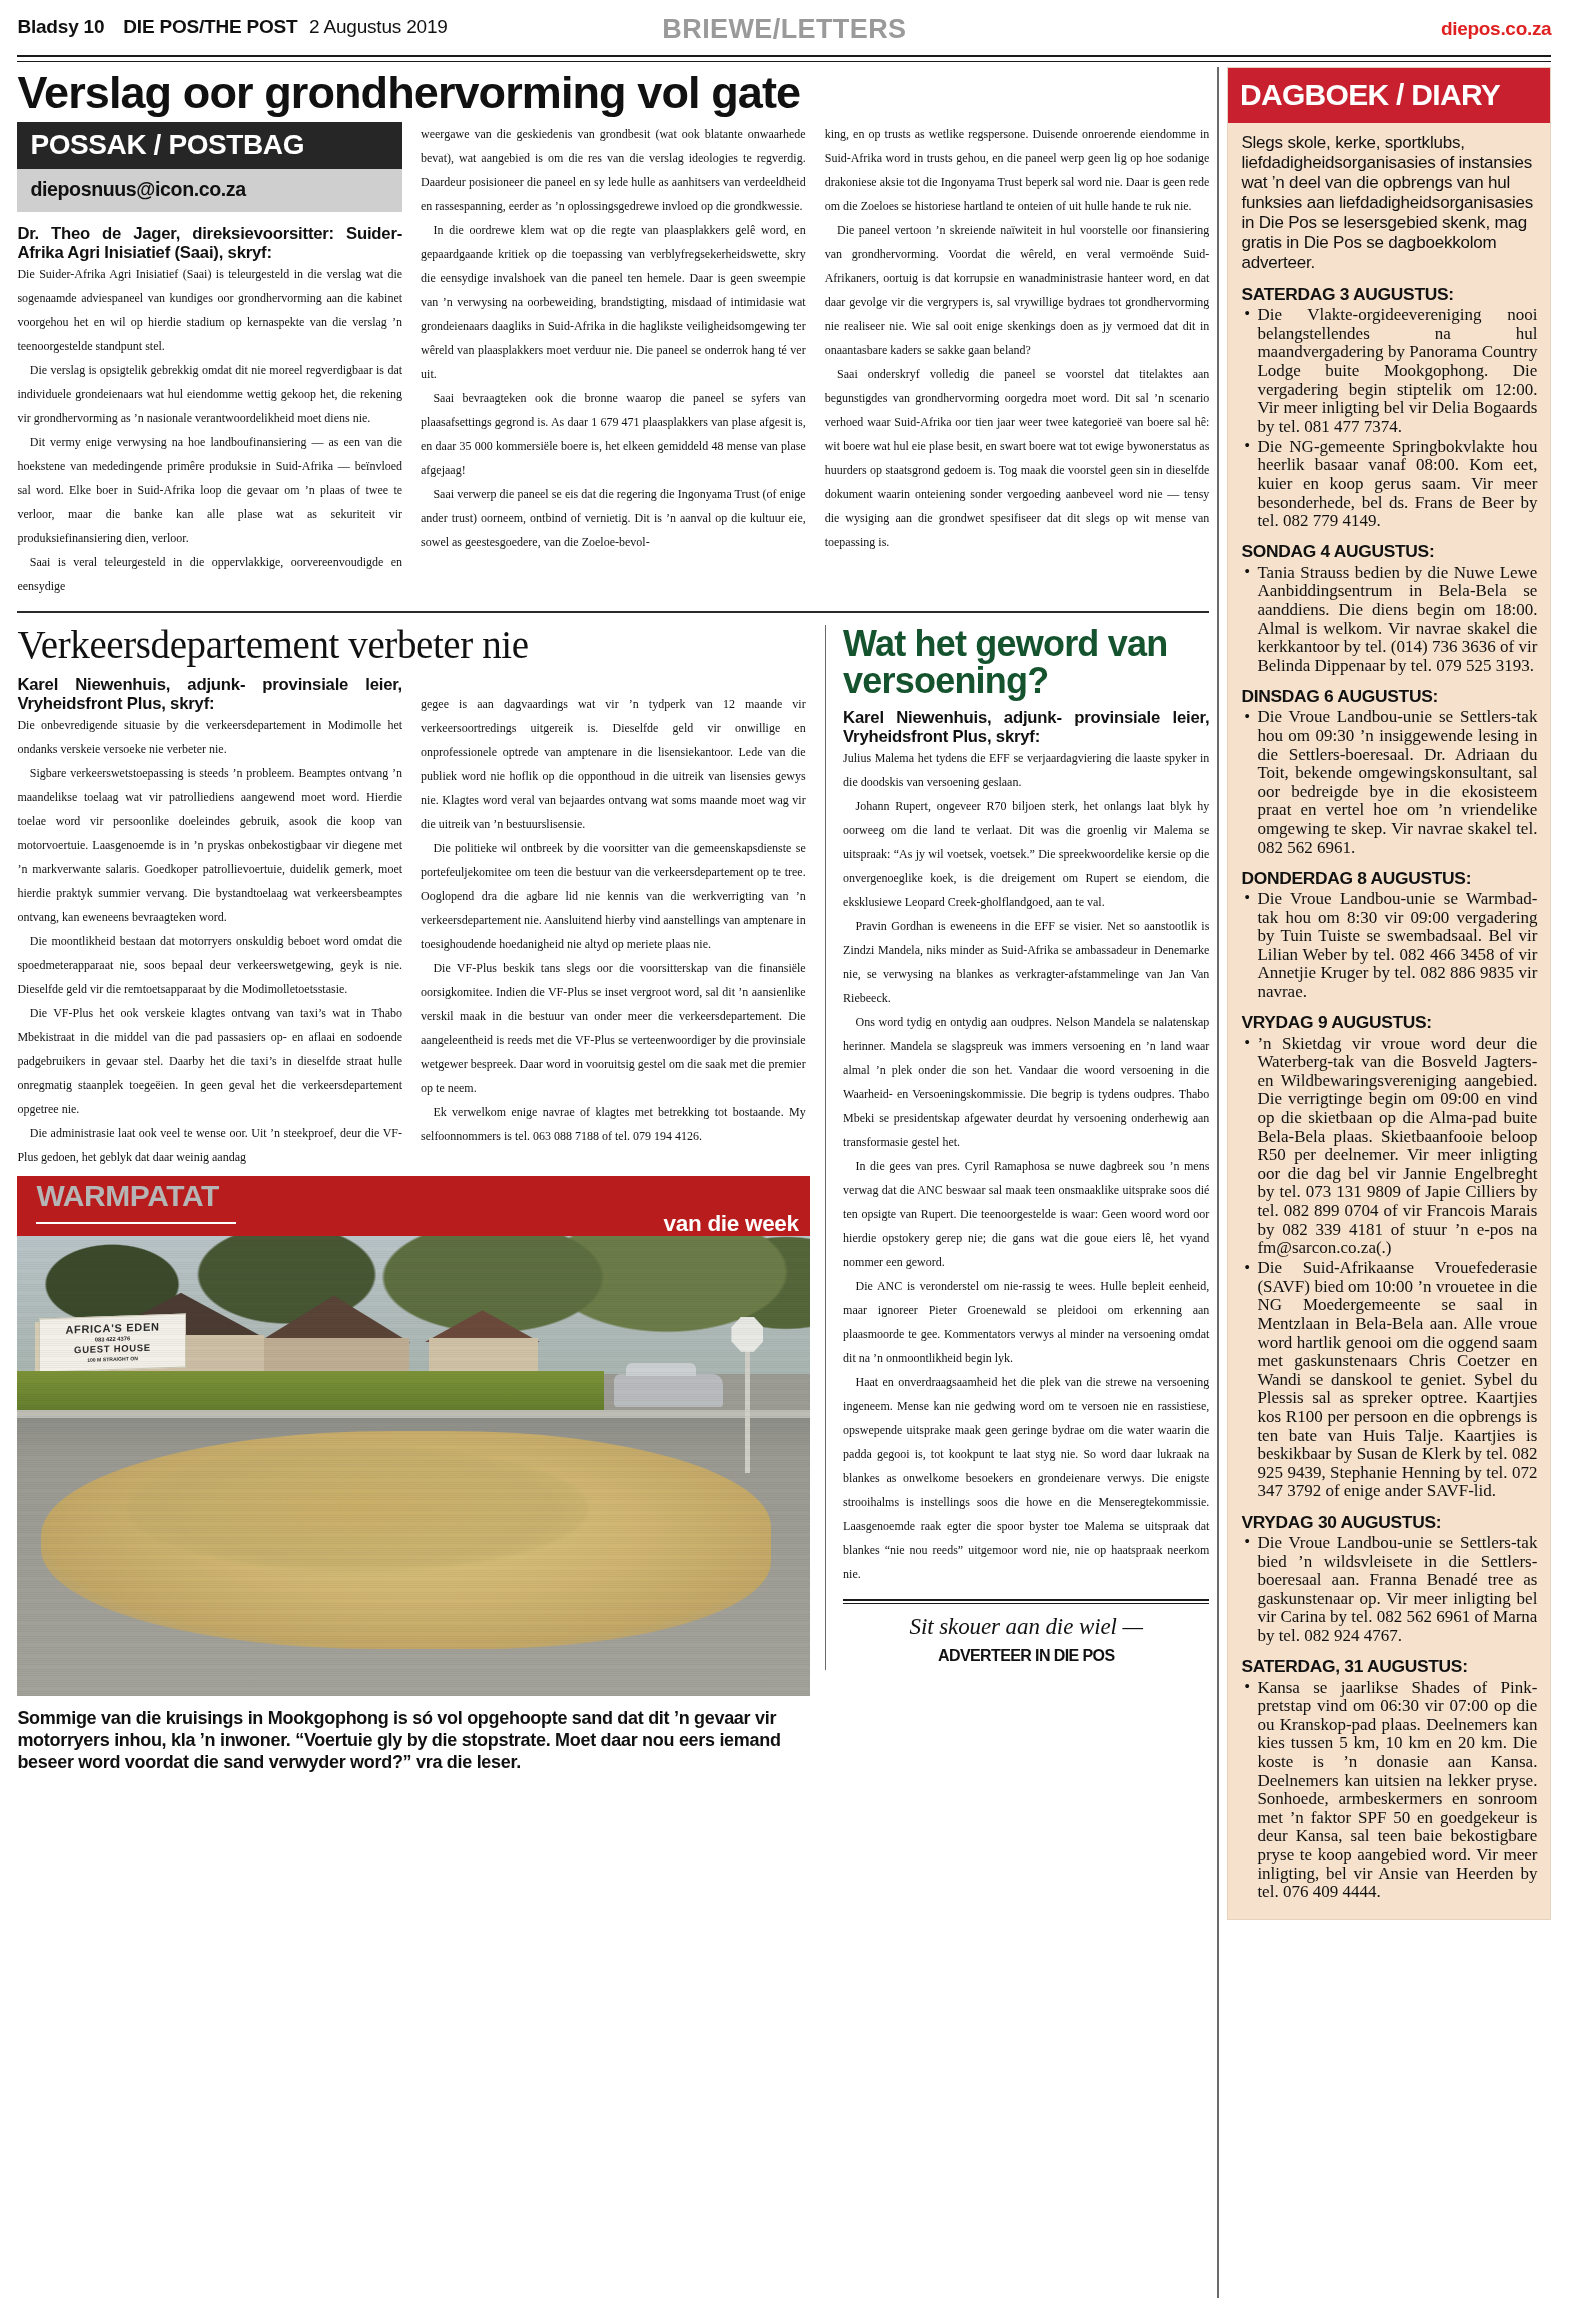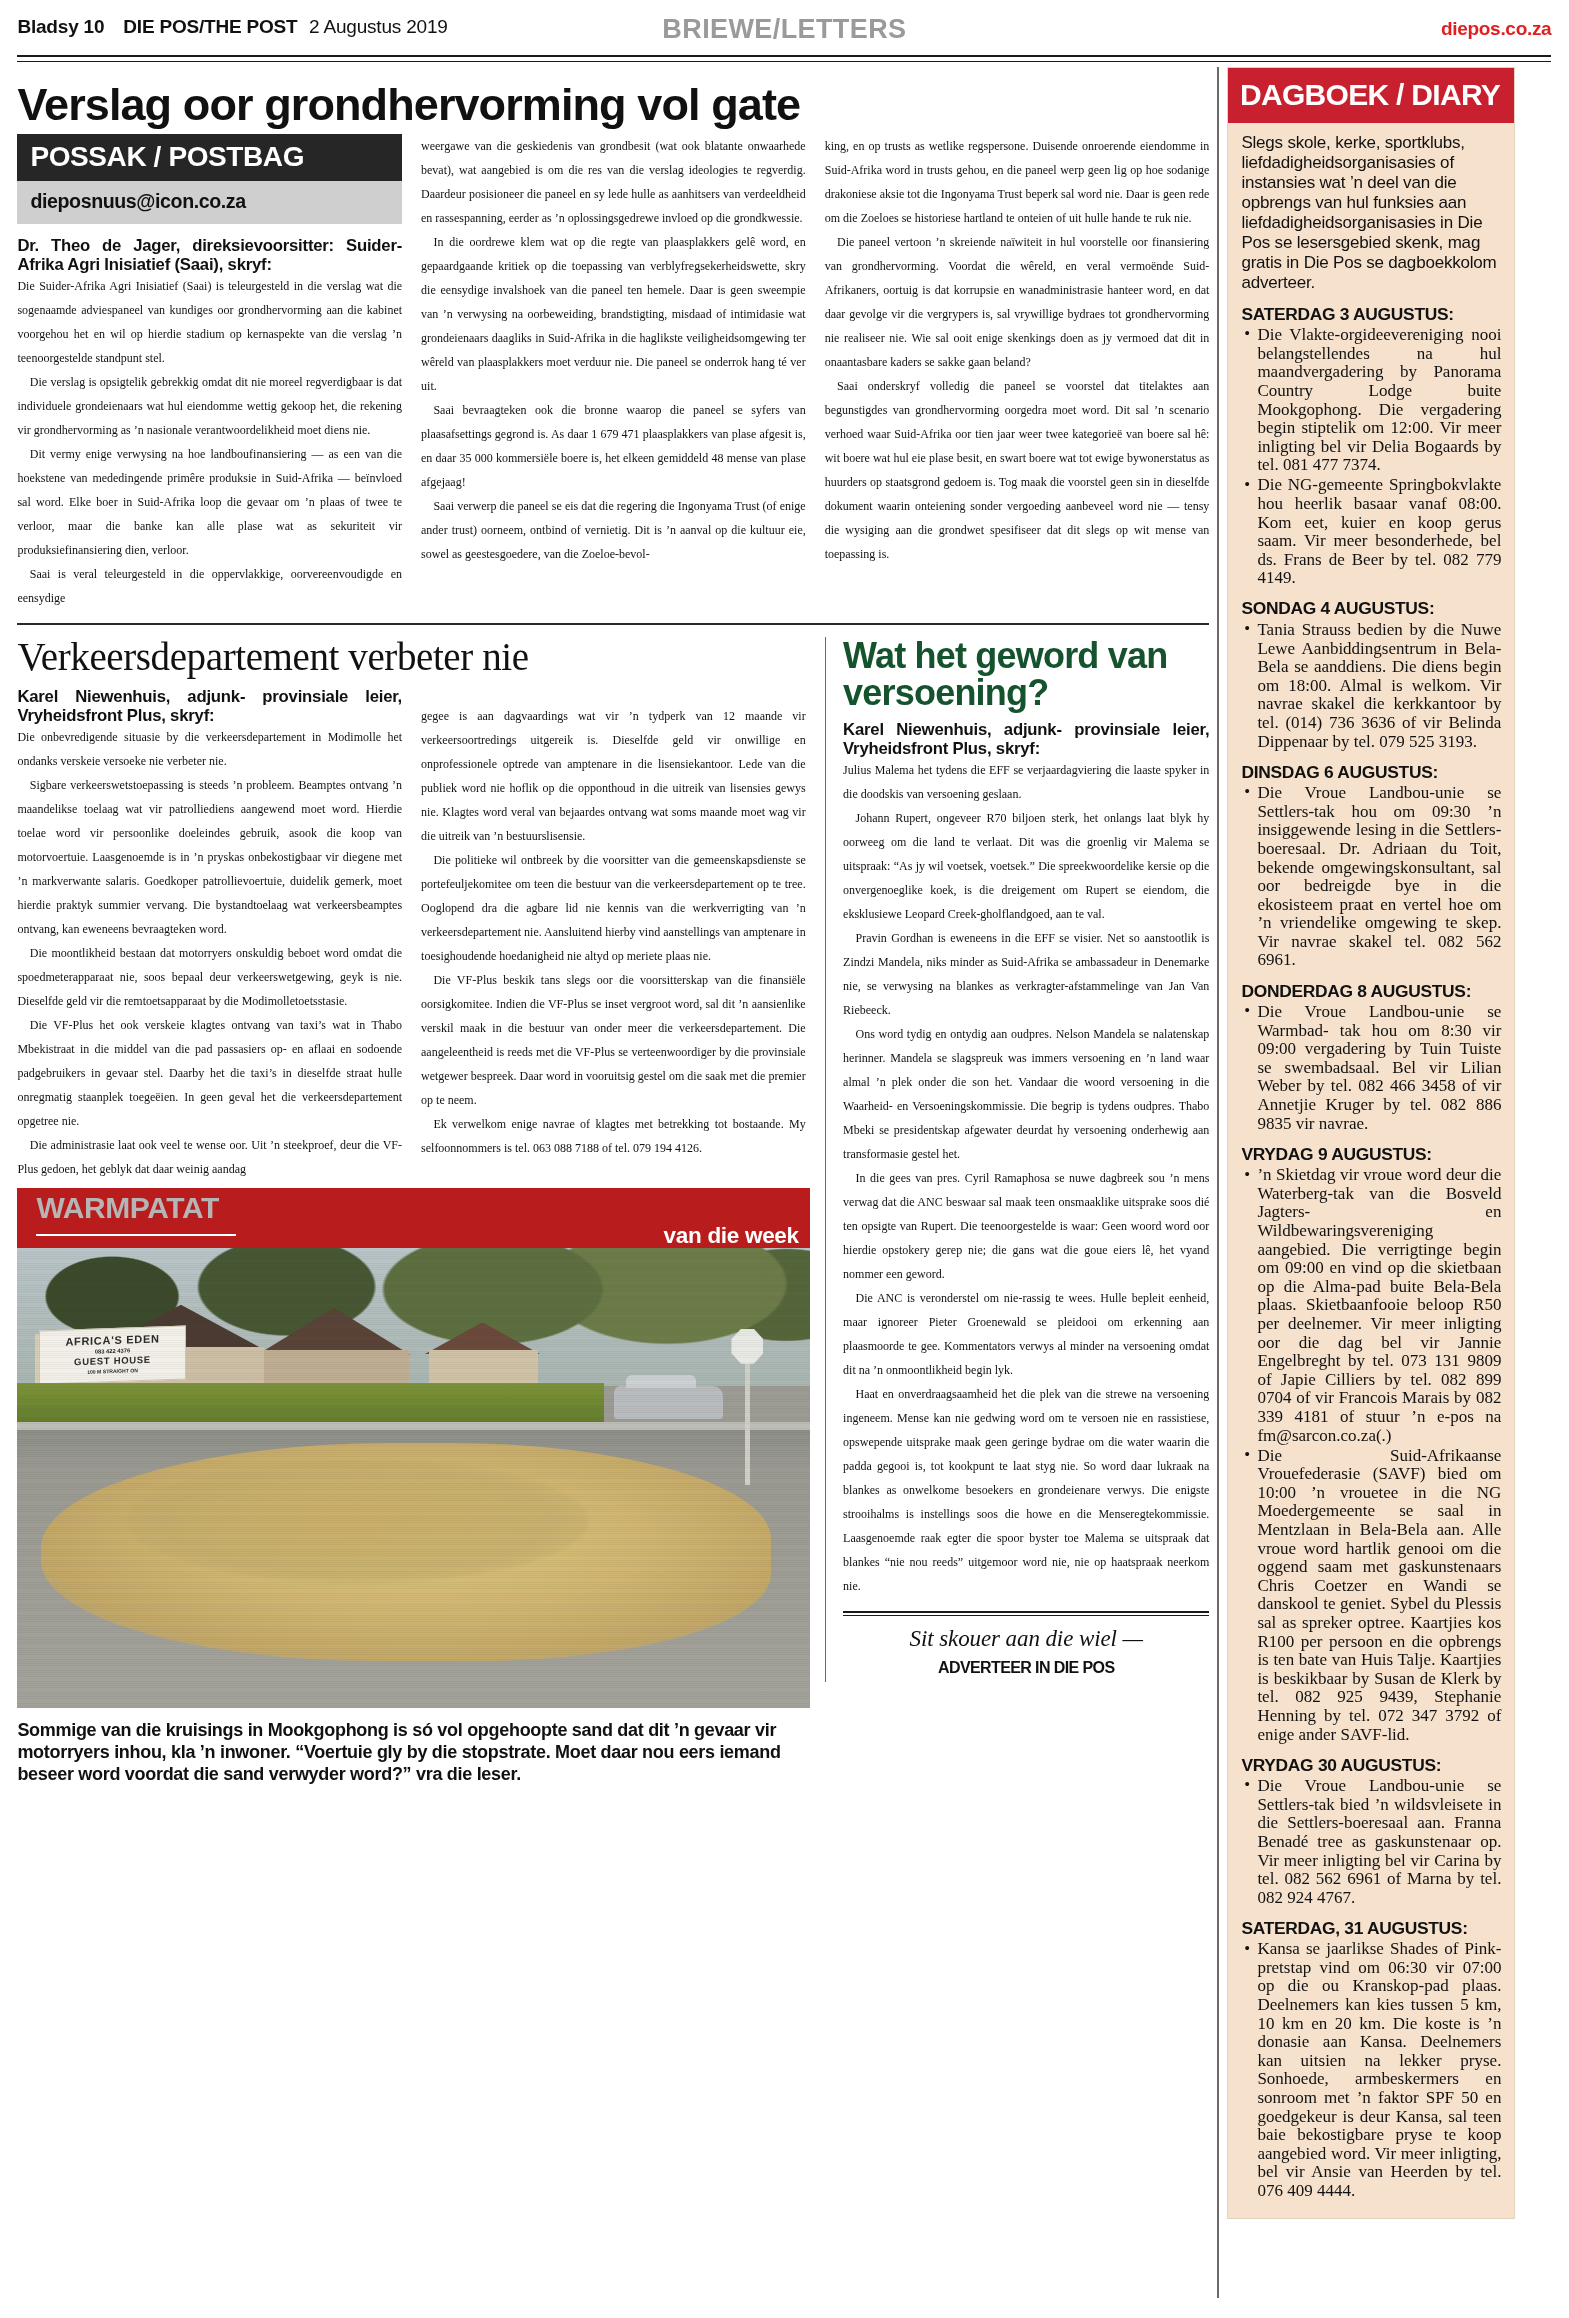--- a/index.html
+++ b/index.html
@@ -15,22 +15,22 @@
   .mh-date{font-size:19px;margin-left:11.6px;letter-spacing:-0.2px;}
   .mh-center{position:absolute;left:0;right:0;top:-2.2px;text-align:center;font-family:"Liberation Sans",sans-serif;
     font-weight:bold;font-size:27px;color:#9a9a9a;letter-spacing:0.4px;}
   .mh-right{position:absolute;right:0;top:1.5px;font-family:"Liberation Sans",sans-serif;font-weight:bold;
     font-size:19px;color:#e02020;letter-spacing:-0.3px;}
   .mh-rule{position:absolute;left:17.4px;top:55px;width:1534px;height:3.6px;
     border-top:2.2px solid #1a1a1a;border-bottom:0.7px solid #1a1a1a;}
 
   
   .content{position:absolute;left:17.4px;top:67px;width:1534px;}
-  .main-col{position:absolute;left:0;top:12px;width:1192px;}
-  .side-col{position:absolute;left:1210px;top:0;width:288px;}
+  .main-col{position:absolute;left:0;top:0;width:1192px;}
+  .side-col{position:absolute;left:1210px;top:0;width:324px;}
   .vrule{position:absolute;left:1200px;top:0;width:1.5px;height:2231px;background:#6a6a6a;}
 
   
   .lead-head{font-family:"Liberation Sans",sans-serif;font-weight:bold;font-size:45px;line-height:1.0;
     letter-spacing:-0.9px;color:#111;margin:0 0 7.3px 0;padding-top:2.9px;}
 
   
   .cols3{display:flex;gap:19px;align-items:flex-start;}
   .col{width:calc((1192px - 38px)/3);box-sizing:border-box;}
 

